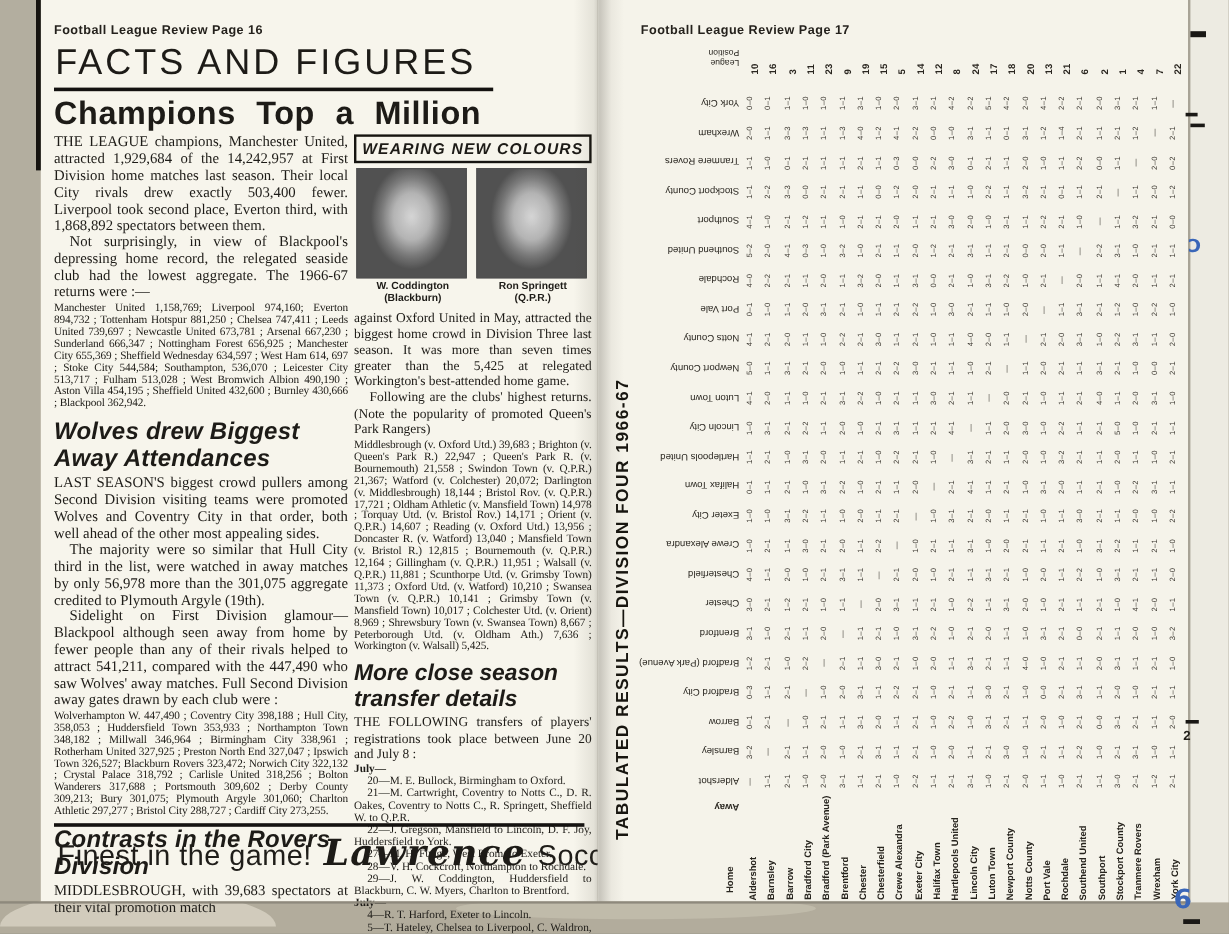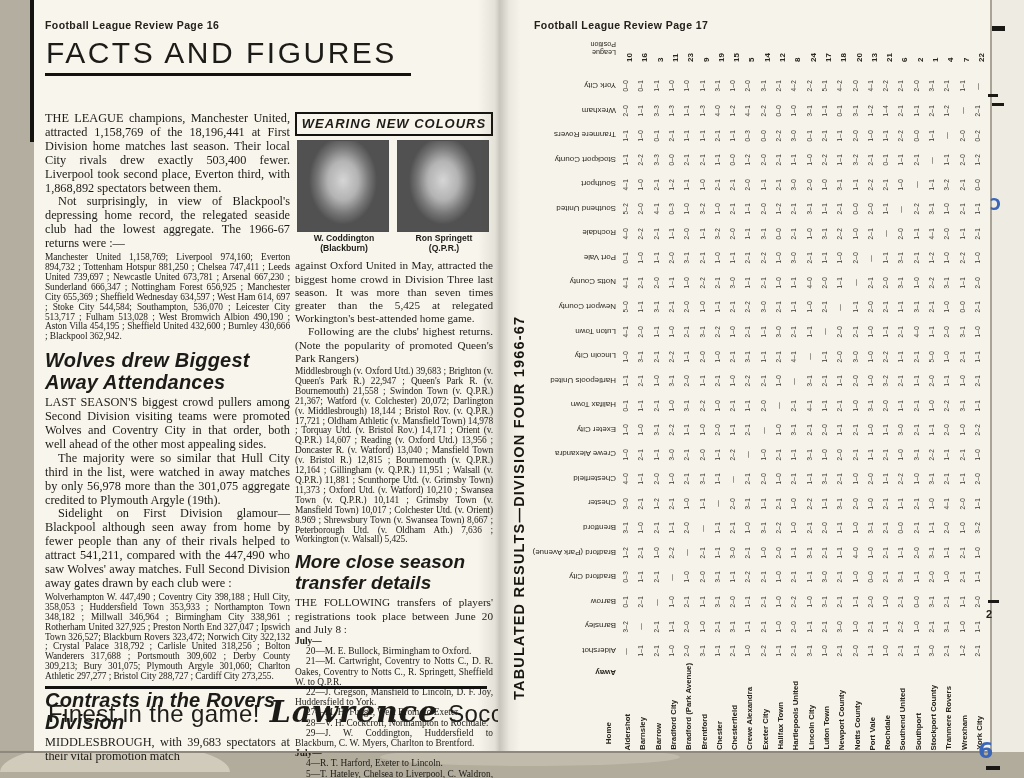--- a/index.html
+++ b/index.html
@@ -78,23 +78,24 @@
 
 <div class="scan">
 
   <div class="bottom-band"></div>
   <div class="curl"></div>
   <div class="curl2"></div>
 
   <div class="page page-left">
     <div class="small-header" style="left:11px;top:19px">Football League Review  Page 16</div>
     <div class="headline">FACTS AND FIGURES</div>
+    <div class="big-title">Champions Top a Million</div>
 
     <div class="col col1">
-      <p>THE LEAGUE champions, Manchester United, attracted 1,158,769 of the 18,196,441 at First Division home matches last season.  Their local City rivals drew exactly 503,400 fewer. Liverpool took second place, Everton third, with 1,868,892 spectators between them.</p>
+      <p>THE LEAGUE champions, Manchester United, attracted 1,929,684 of the 14,242,957 at First Division home matches last season.  Their local City rivals drew exactly 503,400 fewer. Liverpool took second place, Everton third, with 1,868,892 spectators between them.</p>
       <p class="ind">Not surprisingly, in view of Blackpool's depressing home record, the relegated seaside club had the lowest aggregate.  The 1966-67 returns were :—</p>
       <p class="fineprint">Manchester United 1,158,769; Liverpool 974,160; Everton 894,732 ; Tottenham Hotspur 881,250 ; Chelsea 747,411 ; Leeds United 739,697 ; Newcastle United 673,781 ; Arsenal 667,230 ; Sunderland 666,347 ; Nottingham Forest 656,925 ; Manchester City 655,369 ; Sheffield Wednesday 634,597 ; West Ham 614, 697 ; Stoke City 544,584; Southampton, 536,070 ; Leicester City 513,717 ; Fulham 513,028 ; West Bromwich Albion 490,190 ; Aston Villa 454,195 ; Sheffield United 432,600 ; Burnley 430,666 ;  Blackpool 362,942.</p>
       <p class="sec-head">Wolves drew Biggest Away Attendances</p>
       <p>LAST SEASON'S biggest crowd pullers among Second Division visiting teams were promoted Wolves and Coventry City in that order, both well ahead of the other most appealing sides.</p>
       <p class="ind">The majority were so similar that Hull City third in the list, were watched in away matches by only 56,978 more than the 301,075 aggregate credited to Plymouth Argyle (19th).</p>
       <p class="ind">Sidelight on First Division glamour— Blackpool although seen away from home by fewer people than any of their rivals helped to attract 541,211, compared with the 447,490 who saw Wolves' away matches.  Full Second Division away gates drawn by each club were :</p>
       <p class="fineprint">Wolverhampton W. 447,490 ; Coventry City 398,188 ; Hull City, 358,053 ; Huddersfield Town 353,933 ; Northampton Town 348,182 ; Millwall 346,964 ; Birmingham City 338,961 ; Rotherham United 327,925 ; Preston North End 327,047 ; Ipswich Town 326,527; Blackburn Rovers 323,472; Norwich City 322,132 ; Crystal Palace 318,792 ; Carlisle United 318,256 ; Bolton Wanderers 317,688 ; Portsmouth 309,602 ; Derby County 309,213; Bury 301,075; Plymouth Argyle 301,060; Charlton Athletic 297,277 ; Bristol City 288,727 ; Cardiff City 273,255.</p>
       <p class="sec-head">Contrasts in the Rovers Division</p>
       <p>MIDDLESBROUGH, with 39,683 spectators at their vital promotion match</p>
     </div>

